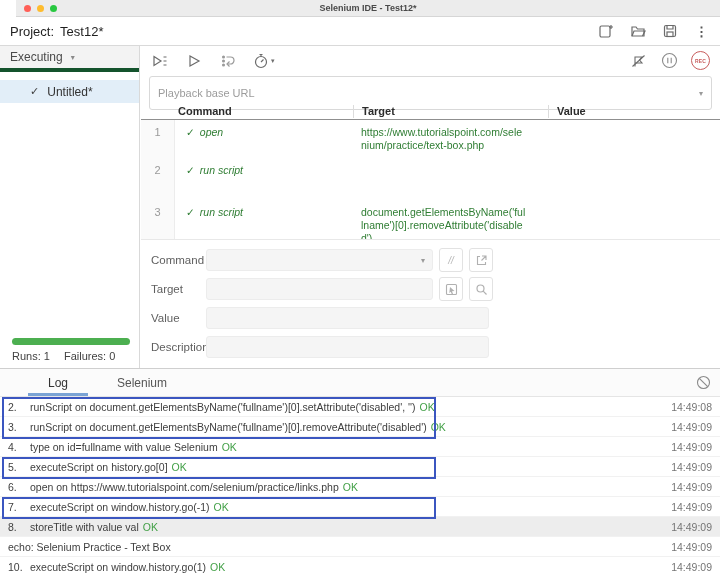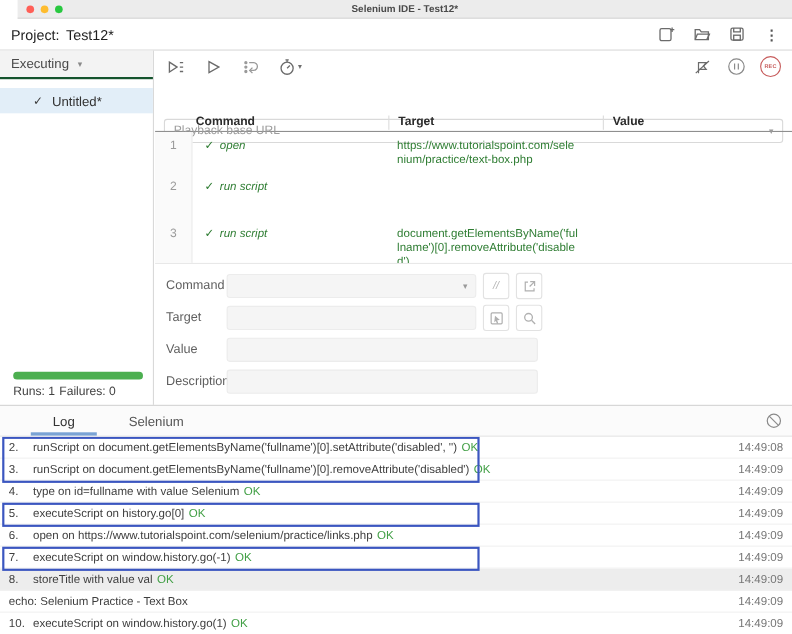--- a/index.html
+++ b/index.html
@@ -17,40 +17,40 @@
     font-size:9px; font-weight:700; color:#4a4a4a; }
   
   .appheader { position:absolute; top:17px; left:0; right:0; height:29px;
     border-bottom:1px solid #d9d9d9; display:flex; align-items:center; padding:0 10px; }
   .appheader .ptitle { font-size:13px; color:#1f1f1f; }
   .appheader .hicons { margin-left:auto; display:flex; align-items:center; gap:15px; }
   .hicon { width:17px; height:17px; display:flex; align-items:center; justify-content:center; cursor:pointer; }
   
   .sidebar { position:absolute; top:46px; left:0; width:140px; height:322px;
     border-right:1px solid #d9d9d9; }
-  .execbar { height:26px; background:#f3f3f3; border-bottom:2px solid #14532d;
+  .execbar { height:26px; background:#f3f3f3; border-bottom:4px solid #14532d;
     display:flex; align-items:center; padding:0 10px; font-size:12px; color:#4a4a4a; }
   .execbar .caret { margin-left:8px; font-size:8px; color:#8a8a8a; }
   .testitem { margin-top:8px; height:23px; background:#e2eef8; display:flex;
     align-items:center; padding-left:30px; font-size:12px; color:#333; }
   .testitem .chk { margin-right:8px; color:#3d3d3d; font-size:11px; }
   .progress { position:absolute; left:12px; top:292px; width:118px; height:7px;
     border-radius:4px; background:#4caf50; }
   .runsline { position:absolute; left:12px; top:304px; font-size:11px; color:#424242;
-    display:flex; gap:4px; }
+    display:flex; gap:14px; }
   
   .content { position:absolute; top:46px; left:141px; right:0; height:322px; }
   .toolbar { height:29px; display:flex; align-items:center; padding:0 10px; gap:16px; }
   .tbicon { width:18px; height:18px; display:flex; align-items:center; justify-content:center; cursor:pointer; }
   .timerwrap { display:flex; align-items:center; gap:2px; }
   .timerwrap .caret { font-size:7px; color:#6e6e6e; }
   .tbright { margin-left:auto; display:flex; align-items:center; gap:13px; }
   .urlrow { height:28px; padding:1px 8px 5px 8px; }
-  .urlinput { height:22px; border:1px solid #d9d9d9; border-radius:3px; background:#fff;
-    display:flex; align-items:center; padding:0 8px; font-size:11px; color:#9c9c9c;margin-top:32px; }
+  .urlinput { height:34px; border:1px solid #d9d9d9; border-radius:3px; background:#fff;
+    display:flex; align-items:center; padding:0 8px; font-size:11px; color:#9c9c9c; }
   .urlinput .caret { margin-left:auto; font-size:8px; color:#9a9a9a; }
   
   .thead { display:flex; height:17px; align-items:center; border-bottom:1px solid #8f8f8f;
     font-size:11px; font-weight:700; color:#2b2b2b; }
   .th-num { width:34px; }
   .th-cmd { width:178px; padding-left:3px; }
   .th-tgt { width:195px; padding-left:8px; border-left:1px solid #dcdcdc; height:13px; line-height:13px; }
   .th-val { flex:1; padding-left:8px; border-left:1px solid #dcdcdc; height:13px; line-height:13px; }
   .trows { height:119px; overflow:hidden; }
   .trow { display:flex; font-size:10.5px; line-height:13px; }

